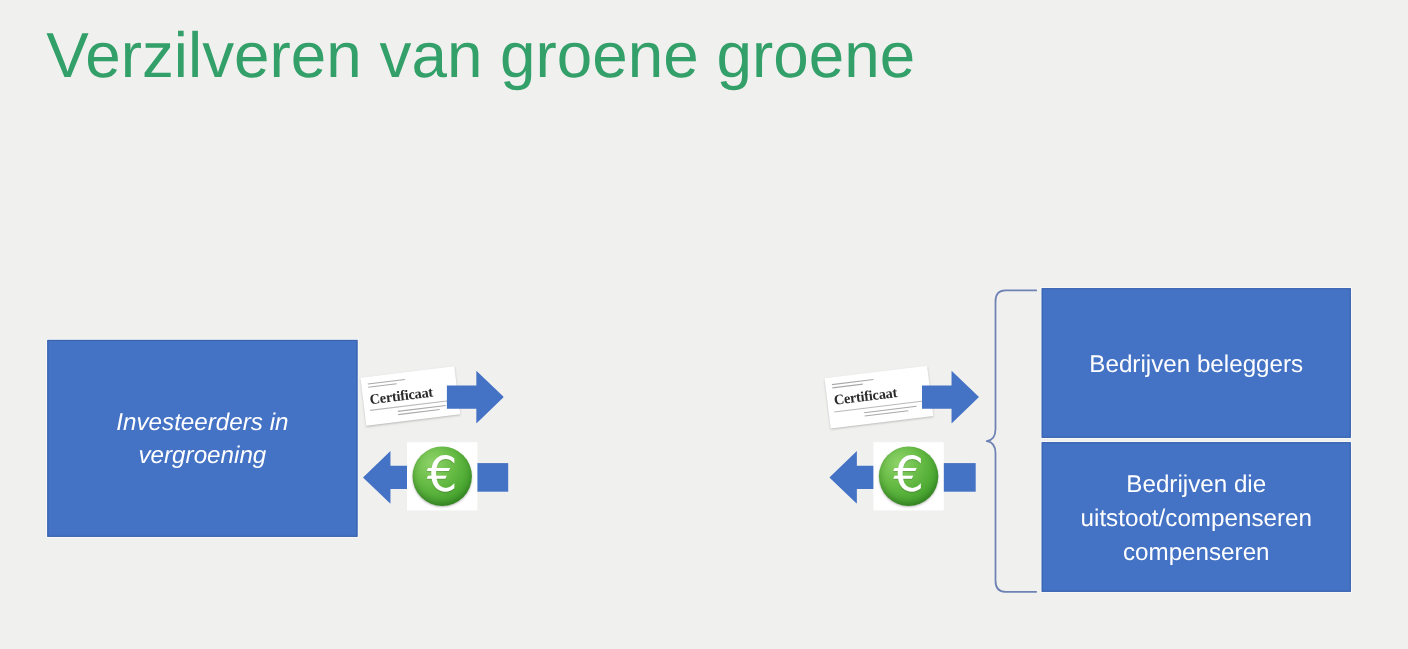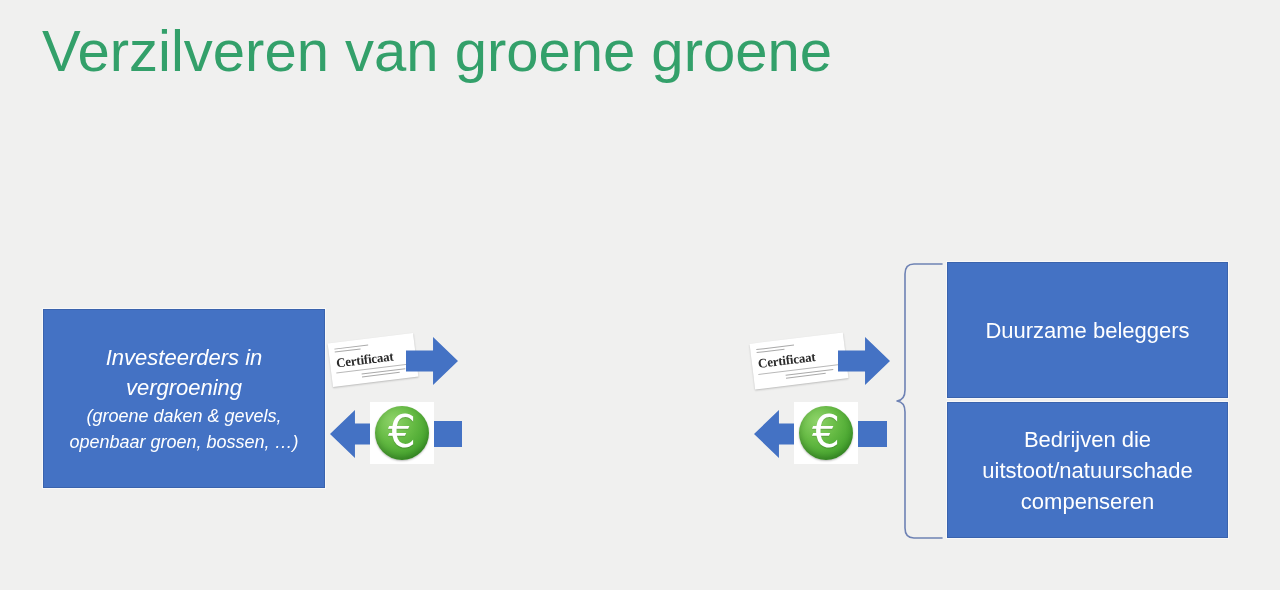--- a/index.html
+++ b/index.html
@@ -202,33 +202,31 @@
 <body>
 
 <div id="slide">
 
   <div id="slide-title">Verzilveren van groene groene</div>
 
   <div class="proc-box" id="box-investors">
     <div id="box-investors-wrap">
       <div class="line-main">Investeerders in
 vergroening</div>
-      <div class="line-sub">(groene daken &amp; gevels,
-openbaar groen, bossen, …)</div>
     </div>
   </div>
 
 
   <div class="proc-box" id="box-investors2">
-    <div class="line-main">Duurzame beleggers</div>
+    <div class="line-main">Bedrijven beleggers</div>
   </div>
 
   <div class="proc-box" id="box-companies">
     <div class="line-main">Bedrijven die
-uitstoot/natuurschade
+uitstoot/compenseren
 compenseren</div>
   </div>
 
   <div id="right-brace">
     <svg width="48" height="278" viewBox="0 0 48 278" xmlns="http://www.w3.org/2000/svg">
       <path d="M 46 2 L 18 2 Q 9 2 9 12 L 9 128 Q 9 138 1 139 Q 9 140 9 150 L 9 266 Q 9 276 18 276 L 46 276" fill="none" stroke="#6e82b4" stroke-width="1.6" stroke-linecap="round" stroke-linejoin="round"></path>
     </svg>
   </div>
 
   <div class="flow-group" style="left:330px; top:333px; width:128px; height:58px;">

